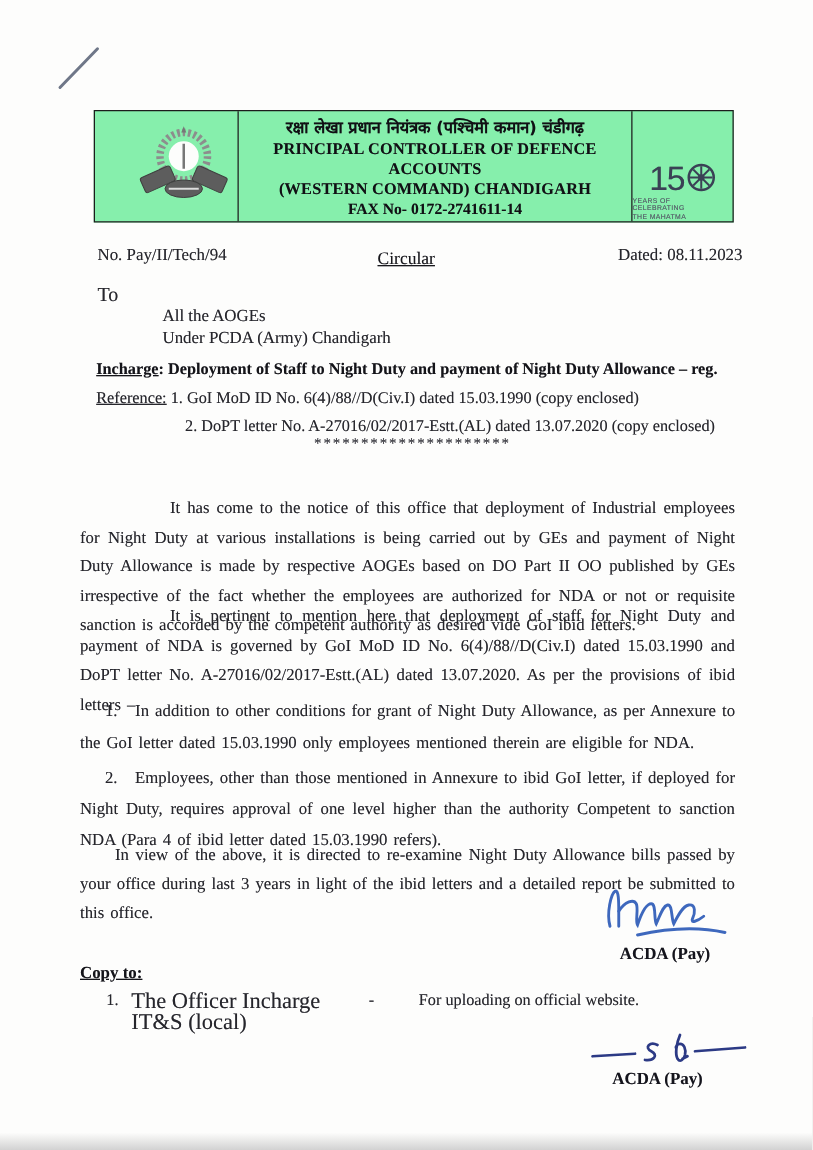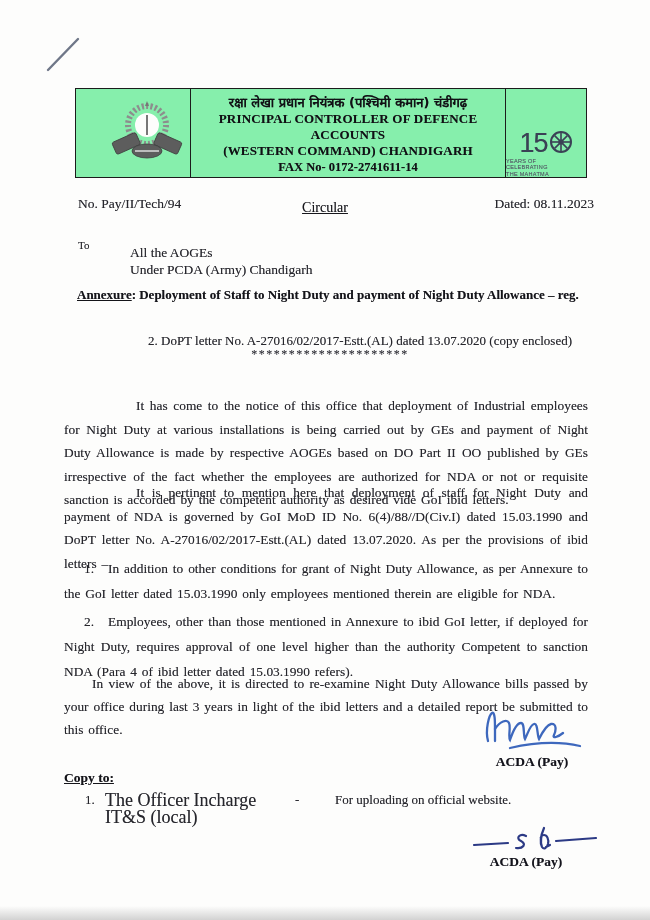--- a/index.html
+++ b/index.html
@@ -29,21 +29,21 @@
   .hindi-line{font-family:"DejaVu Sans",sans-serif;font-weight:bold;font-size:13px;line-height:17px;color:#101014;white-space:nowrap;}
   .org-en{font-weight:bold;font-size:13px;line-height:16px;color:#101014;letter-spacing:.2px;}
   .fax-line,.email-line{font-weight:bold;font-size:12.5px;line-height:16px;color:#101014;}
   .logo150-row{display:flex;align-items:flex-start;color:#333a4d;}
   .logo150-num{font-family:"Liberation Sans",sans-serif;font-size:27px;line-height:26px;font-weight:400;letter-spacing:-1px;color:#3a4155;}
   .logo150-caption{font-family:"Liberation Sans",sans-serif;font-size:5.5px;line-height:6.5px;color:#5a5f6e;text-transform:uppercase;letter-spacing:.3px;margin-top:2px;align-self:flex-start;width:56px;text-align:left;}
   
   .ref-row{position:absolute;left:78px;right:56px;top:180px;display:flex;justify-content:space-between;font-size:13.5px;margin-top:16px;}
   
   .circular-title{position:absolute;left:0;top:200px;width:650px;text-align:center;font-weight:normal;font-size:14px;text-decoration:underline;color:#17171c;}
-  .to-label{position:absolute;left:78px;top:228px;font-size:11px;margin-top:11px;}
+  .to-label{position:absolute;left:78px;top:228px;font-size:16px;}
   .addr1{position:absolute;left:130px;top:245px;font-size:13.5px;}
   .addr2{position:absolute;left:130px;top:262px;font-size:13.5px;}
   .subject-line{position:absolute;left:77px;top:287px;width:512px;font-size:13px;font-weight:bold;color:#141419;white-space:nowrap;}
   .subject-line .u{text-decoration:underline;}
   .ref-line1{position:absolute;left:77px;top:310px;font-size:13px;}
   .ref-line1 .u{text-decoration:underline;}
   .ref-line2{position:absolute;left:148px;top:333px;font-size:13px;}
   .stars{position:absolute;left:0;top:347px;width:660px;text-align:center;font-size:12px;letter-spacing:1.5px;color:#33333a;}
   .body-par{position:absolute;left:64px;width:524px;font-size:13.4px;line-height:23.5px;text-align:justify;word-spacing:1.5px;}
   .par1{top:366px;text-indent:72px;margin-top:28px;}
@@ -119,22 +119,23 @@
     <span>No. Pay/II/Tech/94</span>
     <span>Dated:  08.11.2023</span>
   </div>
 
   <div class="circular-title">Circular</div>
 
   <div class="to-label">To</div>
   <div class="addr1">All the AOGEs</div>
   <div class="addr2">Under PCDA (Army) Chandigarh</div>
 
-  <div class="subject-line"><span class="u">Annexure</span><span>: Deployment of Staff to Night Duty and payment of Night Duty Allowance – reg.</span></div>
+  <div class="subject-line"><span class="u">Incharge</span><span>: Deployment of Staff to Night Duty and payment of Night Duty Allowance – reg.</span></div>
 
+  <div class="ref-line1"><span class="u">Reference:</span> <span>1. GoI MoD ID No. 6(4)/88//D(Civ.I) dated 15.03.1990 (copy enclosed)</span></div>
   <div class="ref-line2">2. DoPT letter No. A-27016/02/2017-Estt.(AL) dated 13.07.2020 (copy enclosed)</div>
 
   <div class="stars">*********************</div>
 
   <div class="body-par par1">It has come to the notice of this office that deployment of Industrial employees for Night Duty at various installations is being carried out by GEs and payment of Night Duty Allowance is made by respective AOGEs based on DO Part II OO published by GEs irrespective of the fact whether the employees are authorized for NDA or not or requisite sanction is accorded by the competent authority as desired vide GoI ibid letters.</div>
   <div class="body-par par2">It is pertinent to mention here that deployment of staff for Night Duty and payment of NDA is governed by GoI MoD ID No. 6(4)/88//D(Civ.I) dated 15.03.1990 and DoPT letter No. A-27016/02/2017-Estt.(AL) dated 13.07.2020. As per the provisions of ibid letters –</div>
 
   <div class="points">
     <div class="point"><span class="num">1.</span><span>In addition to other conditions for grant of Night Duty Allowance, as per Annexure to the GoI letter dated 15.03.1990 only employees mentioned therein are eligible for NDA.</span></div>
     <div class="point"><span class="num">2.</span><span>Employees, other than those mentioned in Annexure to ibid GoI letter, if deployed for Night Duty, requires approval of one level higher than the authority Competent to sanction NDA (Para 4 of ibid letter dated 15.03.1990 refers).</span></div>

